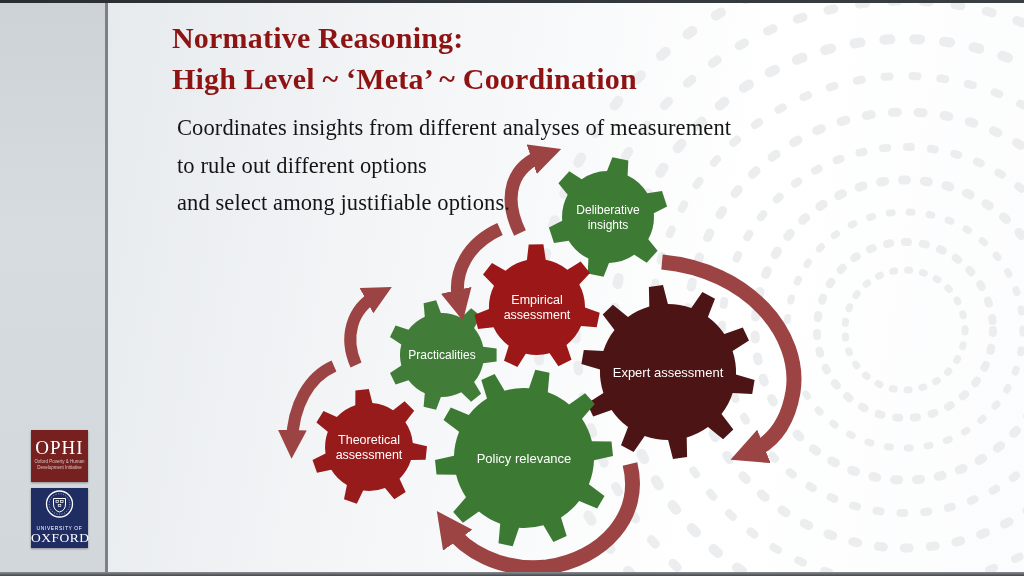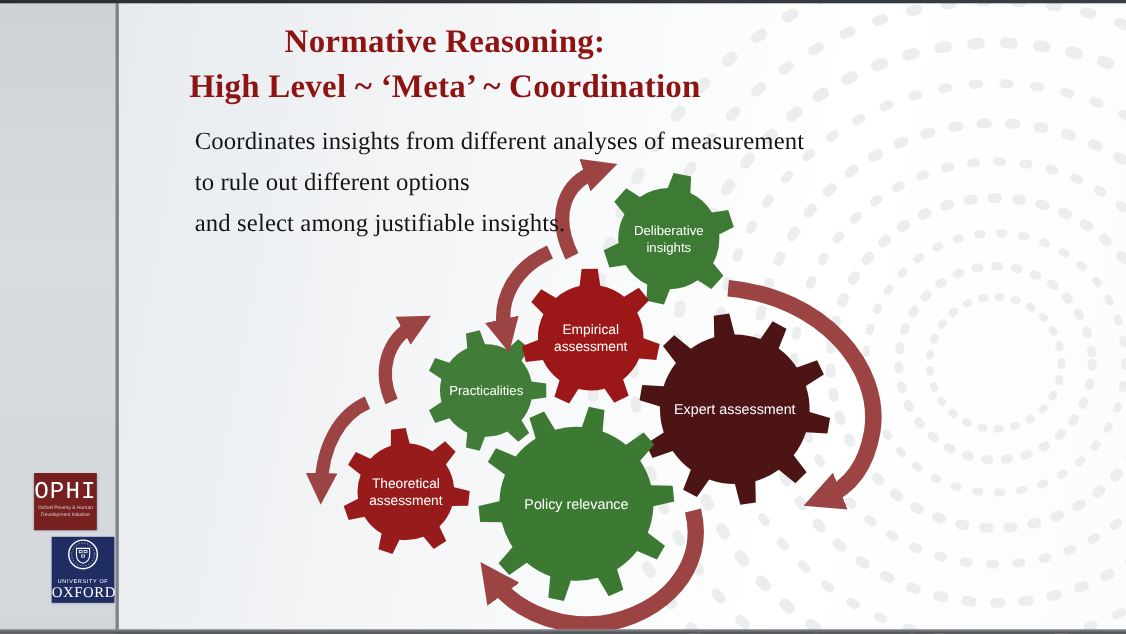--- a/index.html
+++ b/index.html
@@ -13,21 +13,21 @@
   .edge-bottom{position:absolute;bottom:0;left:0;width:1024px;height:4px;
     background:linear-gradient(180deg,#8b8f94,#43474b);z-index:30;}
   .sidebar{
     position:absolute;top:0;left:0;width:105px;height:576px;
     background:linear-gradient(180deg,#cdd2d7 0%,#d7dce0 40%,#d2d7dc 100%);
     border-right:3px solid #7c8186;z-index:5;
   }
   .logo-box{position:absolute;left:31px;width:57px;color:#fff;text-align:center;
     box-shadow:0 1px 2px rgba(0,0,0,.35);}
   .ophi{top:430px;height:52px;}
-  .ophi .acronym{font-family:Liberation Mono, monospace;font-size:22px;letter-spacing:1px;
+  .ophi .acronym{font-family:Liberation Serif, serif;font-size:19px;letter-spacing:1px;
     margin-top:9px;line-height:17px;}
   .ophi .sub{font-family:"Liberation Sans",sans-serif;font-size:4.5px;line-height:5.5px;
     color:#dcc9c9;margin-top:3px;}
   .oxford{top:488px;height:60px;}
   .oxford .uni{font-family:"Liberation Sans",sans-serif;font-size:5px;letter-spacing:.6px;
     margin-top:1px;}
   .oxford .ox{font-family:"Liberation Serif",serif;font-size:13.5px;letter-spacing:.5px;
     line-height:14px;}
   .title{
     position:absolute;left:172px;top:17px;z-index:10;
@@ -50,45 +50,45 @@
   <div class="edge-top"></div>
 
   <div class="sidebar">
     <div class="logo-box ophi" style="background: rgb(118, 33, 31);">
       <div class="acronym">OPHI</div>
       <div class="sub">
         <div>Oxford Poverty &amp; Human</div>
         <div>Development Initiative</div>
       </div>
     </div>
-    <div class="logo-box oxford" style="background: rgb(31, 45, 99); margin-left: 16px;">
+    <div class="logo-box oxford" style="background: rgb(31, 45, 99);">
       <svg width="57" height="32" viewBox="0 0 57 32">
         <g fill="none" stroke="#ffffff">
           <circle cx="28.5" cy="16" r="13" stroke-width="1.3"></circle>
           <circle cx="28.5" cy="16" r="10.3" stroke-width="0.6" stroke-dasharray="1 1.6"></circle>
           <path d="M22.5,10.5 h12 v5.5 q0,6.5 -6,8 q-6,-1.5 -6,-8 z" stroke-width="1"></path>
           <rect x="25" y="12.5" width="2.6" height="2" stroke-width="0.7"></rect>
           <rect x="29.5" y="12.5" width="2.6" height="2" stroke-width="0.7"></rect>
           <rect x="27.2" y="16.5" width="2.6" height="2" stroke-width="0.7"></rect>
         </g>
       </svg>
       <div class="uni">UNIVERSITY OF</div>
       <div class="ox">OXFORD</div>
     </div>
   </div>
 
-  <div class="title" style="color: rgb(142, 20, 20); text-align: center;">
+  <div class="title" style="color: rgb(142, 20, 20);">
     <span>Normative Reasoning:</span>
     <span>High Level ~ ‘Meta’ ~ Coordination</span>
   </div>
 
   <div class="body-text">
     <span>Coordinates insights from different analyses of measurement</span>
     <span>to rule out different options</span>
-    <span>and select among justifiable insights.</span>
+    <span>and select among justifiable options.</span>
   </div>
 
   <svg id="diagram" width="1024" height="576" viewBox="0 0 1024 576">
       <defs>
         <marker id="ah" markerUnits="strokeWidth" markerWidth="2.4" markerHeight="2.4" refX="1.0" refY="1.2" orient="auto">
           <path d="M0,0 L2.4,1.2 L0,2.4 Z" fill="#9c4343"></path>
         </marker>
         <clipPath id="dotclip">
           <rect x="700" y="3" width="324" height="569"></rect>
         </clipPath>

